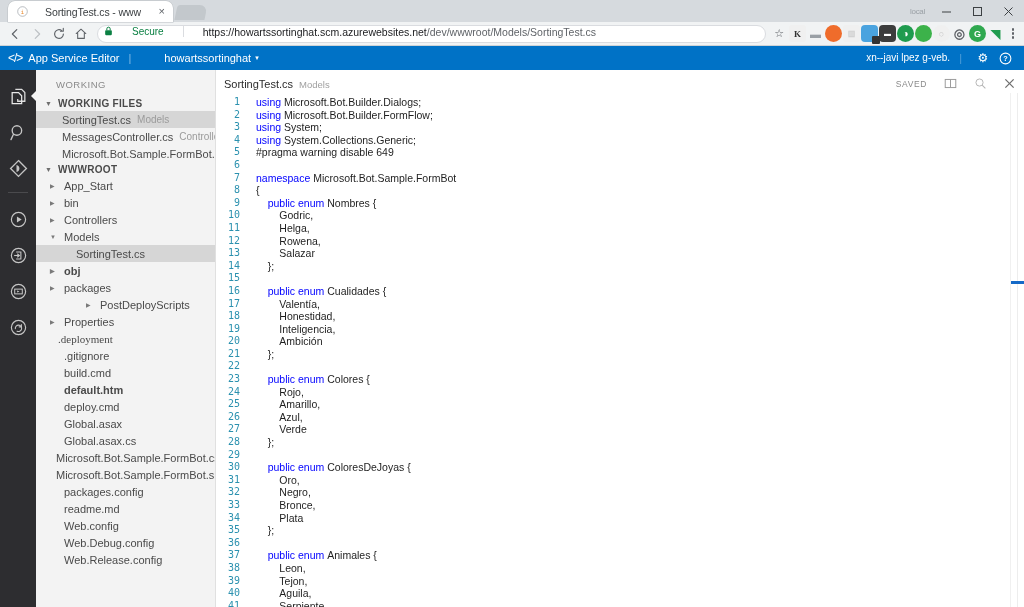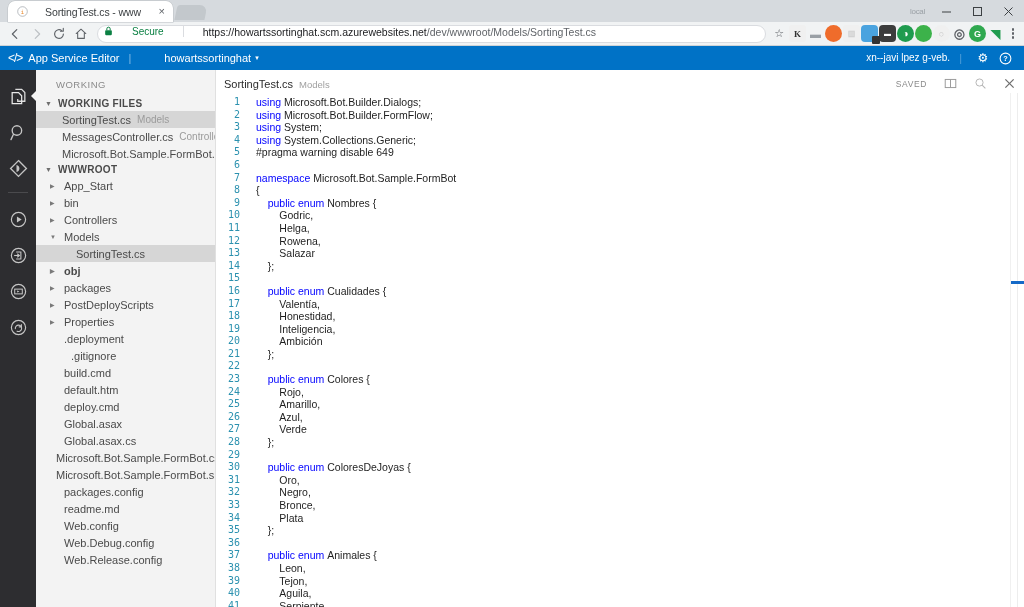--- a/index.html
+++ b/index.html
@@ -378,41 +378,41 @@
             <span>SortingTest.cs</span>
           </div>
           <div class="file-row tree" style="padding-left: 14px; font-weight: bold;">
             <span class="twisty" style="font-size: 6px;">▶</span>
             <span>obj</span>
           </div>
           <div class="file-row tree" style="padding-left: 14px;">
             <span class="twisty" style="font-size: 6px;">▶</span>
             <span>packages</span>
           </div>
-          <div class="file-row tree" style="padding-left: 14px;">
+          <div class="file-row tree" style="padding-left: 14px; margin-left: 36px;">
             <span class="twisty" style="font-size: 6px;">▶</span>
             <span>PostDeployScripts</span>
           </div>
           <div class="file-row tree" style="padding-left: 14px;">
             <span class="twisty" style="font-size: 6px;">▶</span>
             <span>Properties</span>
           </div>
-          <div class="file-row tree" style="padding-left: 14px;">
+          <div class="file-row tree" style="padding-left: 8px; font-family: Liberation Serif, serif;">
             <span class="twisty"></span>
             <span>.deployment</span>
           </div>
-          <div class="file-row tree" style="padding-left: 21px;">
+          <div class="file-row tree" style="padding-left: 14px;">
             <span class="twisty"></span>
             <span>.gitignore</span>
           </div>
           <div class="file-row tree" style="padding-left: 14px;">
             <span class="twisty"></span>
             <span>build.cmd</span>
           </div>
-          <div class="file-row tree" style="padding-left: 14px;">
+          <div class="file-row tree" style="padding-left: 14px; font-weight: bold;">
             <span class="twisty"></span>
             <span>default.htm</span>
           </div>
           <div class="file-row tree" style="padding-left: 14px;">
             <span class="twisty"></span>
             <span>deploy.cmd</span>
           </div>
           <div class="file-row tree" style="padding-left: 14px;">
             <span class="twisty"></span>
             <span>Global.asax</span>

